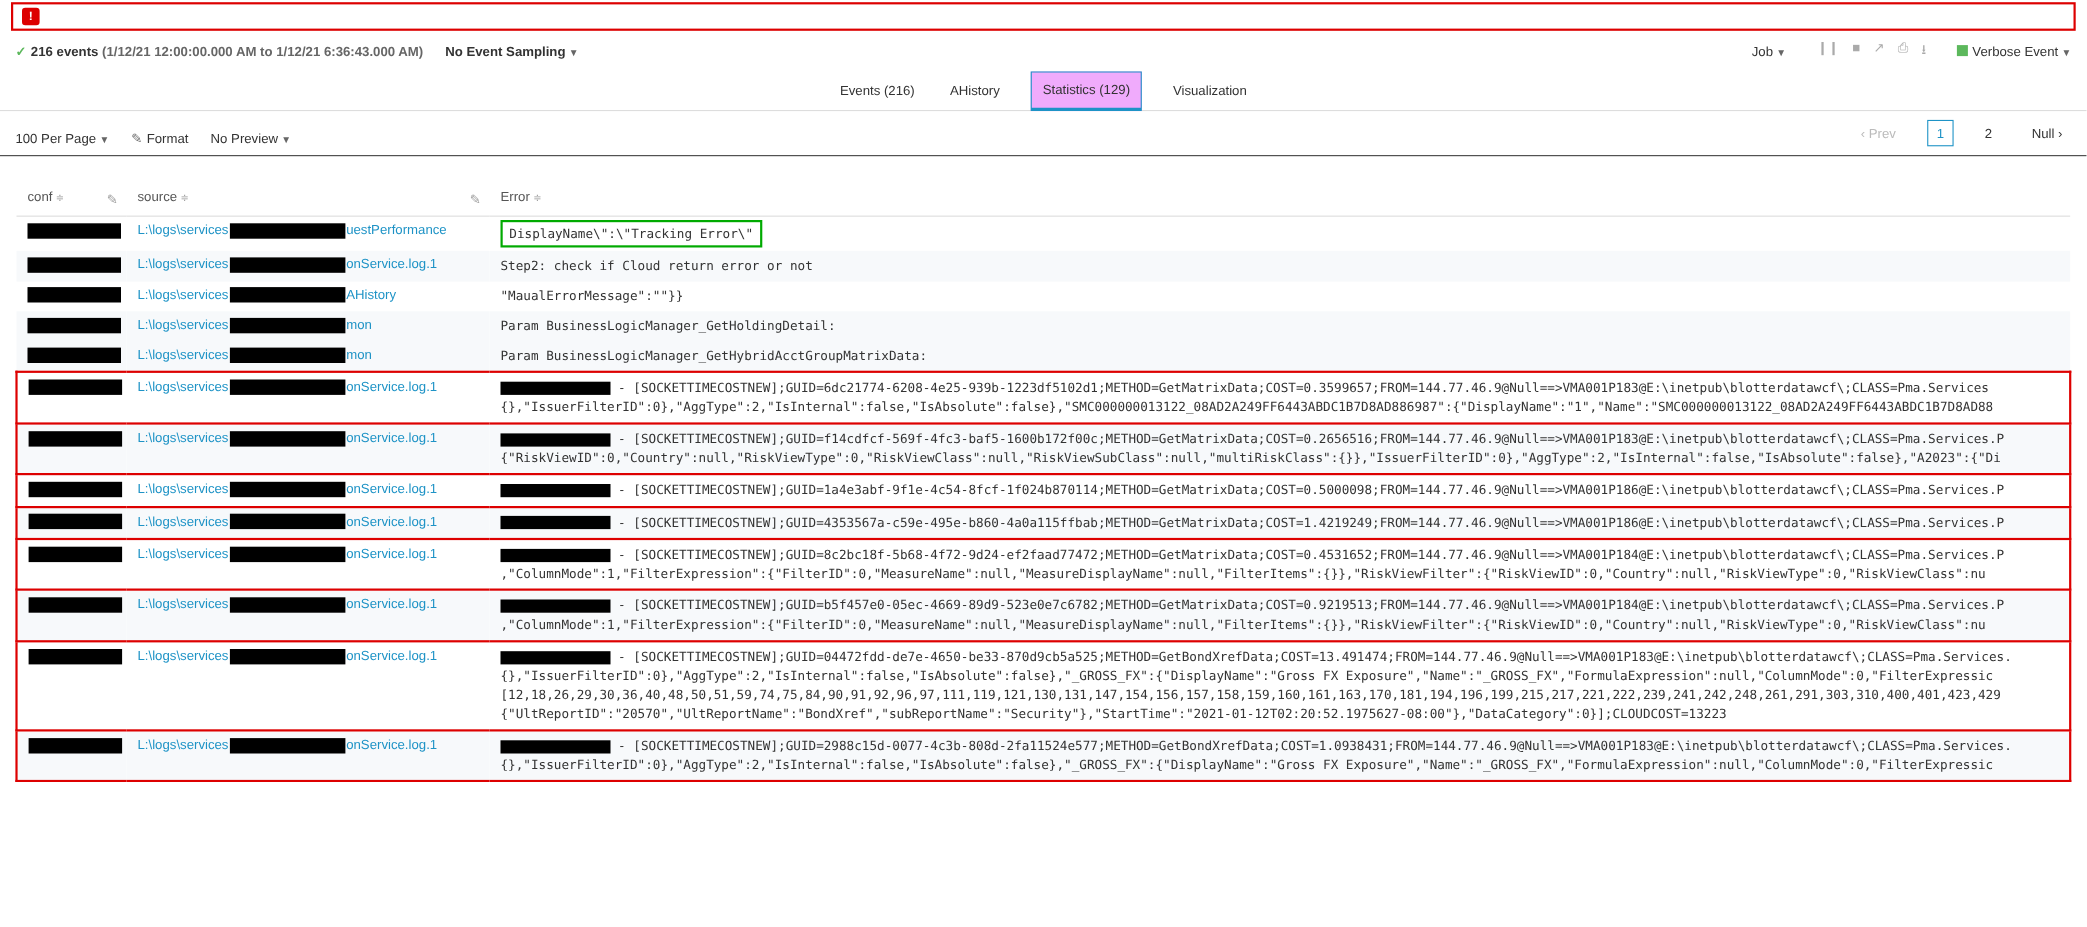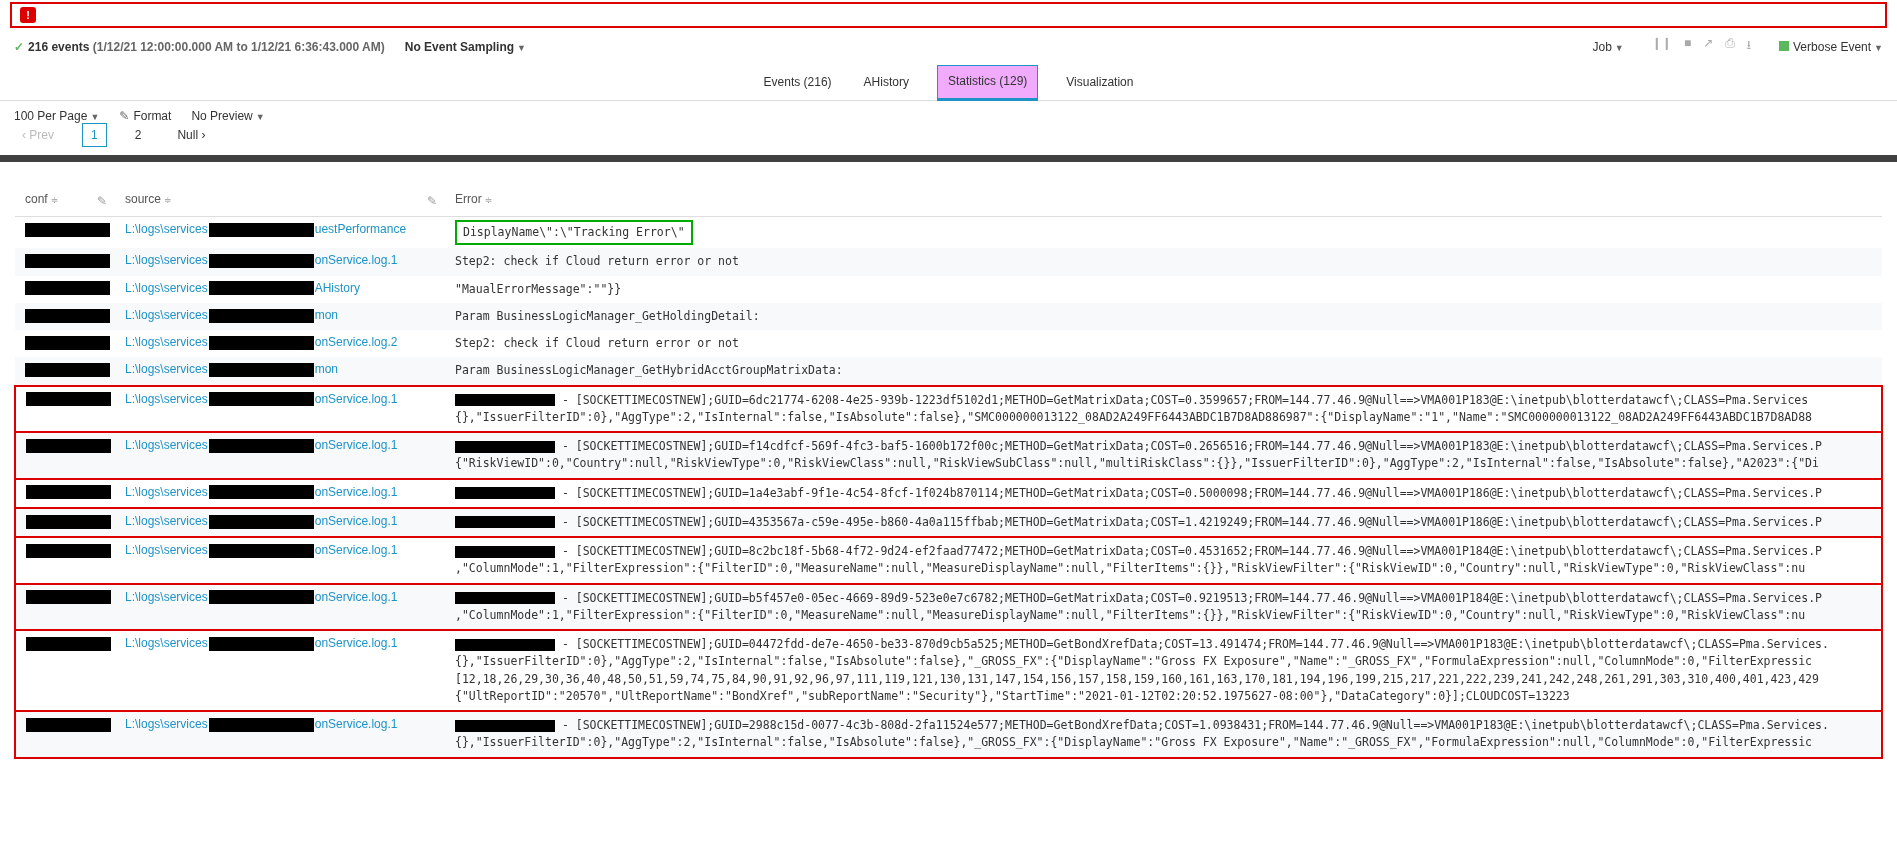--- a/index.html
+++ b/index.html
@@ -18,21 +18,21 @@
     .summary-right { display: flex; align-items: center; gap: 28px; }
     .job-dd, .verbose { cursor: pointer; }
     .tb-icons { display: flex; gap: 12px; color: #aaa; }
     .tb-icons span { cursor: pointer; }
     .verbose-sq { display: inline-block; width: 10px; height: 10px; background: #5cb85c; margin-right: 4px; }
     
     .tabs { display: flex; gap: 24px; border-bottom: 1px solid #ddd; padding: 0 14px; justify-content: center; }
     .tab { padding: 10px 4px 8px; cursor: pointer; color: #333; border-bottom: 3px solid transparent; }
     .tab.active { border: 1px solid #1e93c6; border-bottom: 3px solid #1e93c6; padding: 8px 10px 8px; margin-bottom: -1px; background: #f0abfc; }
     
-    .controls { display: flex; justify-content: space-between; align-items: flex-start; padding: 8px 14px; border-bottom: 7px solid #404040; flex-direction: column; }
+    .controls { display: flex; justify-content: space-between; align-items: flex-end; padding: 8px 14px; border-bottom: 1px solid #404040; }
     .controls-left { display: flex; gap: 20px; align-items: center; }
     .controls-left span { cursor: pointer; }
     .pencil::before { content: "✎"; color: #666; margin-right: 4px; }
     .pager { display: flex; align-items: center; gap: 20px; }
     .pager .pg { padding: 4px 8px; cursor: pointer; color: #333; }
     .pager .pg.disabled { color: #bbb; }
     .pager .pg.active { border: 1px solid #1e93c6; color: #1e93c6; }
     
     .table-wrap { padding: 0 14px; }
     table { width: 100%; border-collapse: collapse; table-layout: fixed; }
@@ -126,25 +126,20 @@
     <tr class="odd">
       <td><span class="redact redact-index"></span></td>
       <td class="src-link"><span>L:\logs\services</span><span class="src-redact"></span><span>AHistory</span></td>
       <td class="err">"MaualErrorMessage":""}}</td>
     </tr>
     <tr class="even">
       <td><span class="redact redact-index"></span></td>
       <td class="src-link"><span>L:\logs\services</span><span class="src-redact"></span><span>mon</span></td>
       <td class="err">Param BusinessLogicManager_GetHoldingDetail:</td>
     </tr>
-    <tr class="odd">
-      <td><span class="redact redact-index"></span></td>
-      <td class="src-link"><span>L:\logs\services</span><span class="src-redact"></span><span>onService.log.2</span></td>
-      <td class="err">Step2: check if Cloud return error or not</td>
-    </tr>
     <tr class="even">
       <td><span class="redact redact-index"></span></td>
       <td class="src-link"><span>L:\logs\services</span><span class="src-redact"></span><span>mon</span></td>
       <td class="err">Param BusinessLogicManager_GetHybridAcctGroupMatrixData:</td>
     </tr>
     <tr class="odd big-red-box">
       <td><span class="redact redact-index"></span></td>
       <td class="src-link"><span>L:\logs\services</span><span class="src-redact"></span><span>onService.log.1</span></td>
       <td class="err"><span class="log-redact"></span><span> - [SOCKETTIMECOSTNEW];GUID=6dc21774-6208-4e25-939b-1223df5102d1;METHOD=GetMatrixData;COST=0.3599657;FROM=144.77.46.9@Null==&gt;VMA001P183@E:\inetpub\blotterdatawcf\;CLASS=Pma.Services
 {},"IssuerFilterID":0},"AggType":2,"IsInternal":false,"IsAbsolute":false},"SMC000000013122_08AD2A249FF6443ABDC1B7D8AD886987":{"DisplayName":"1","Name":"SMC000000013122_08AD2A249FF6443ABDC1B7D8AD88</span></td>

